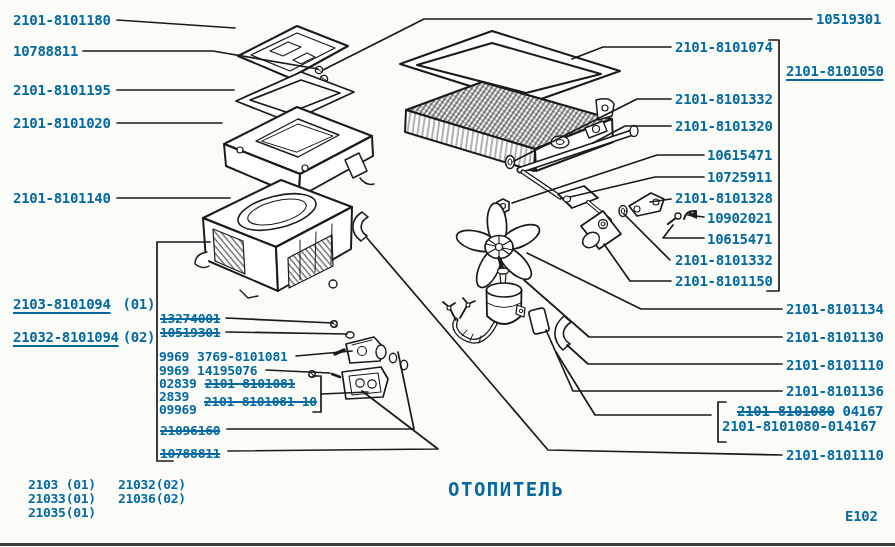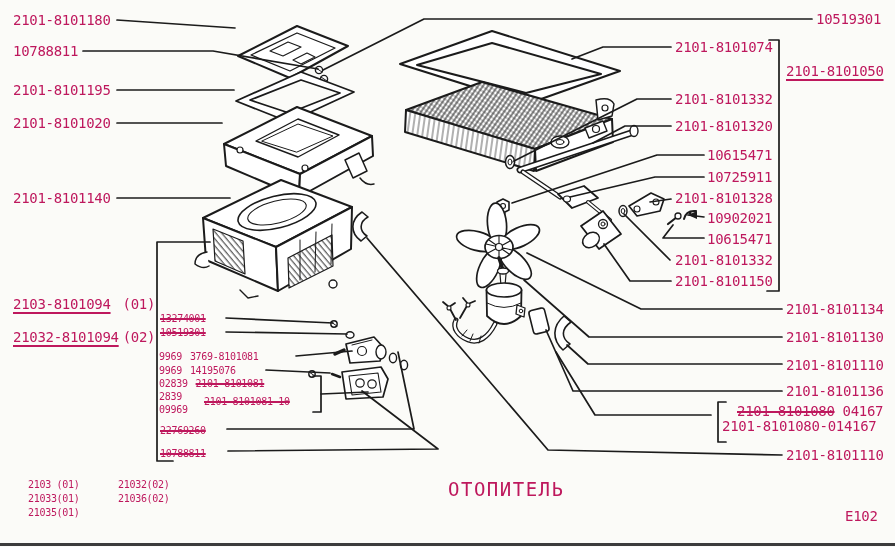--- a/index.html
+++ b/index.html
@@ -2,24 +2,24 @@
 <html><head>
 <meta charset="utf-8">
 <style>
   html,body{margin:0;padding:0;}
   body{
     width:895px;height:547px;position:relative;overflow:hidden;
     background:#fbfbf8;color:#1b1b1b;
     font-family:"DejaVu Sans Mono","Liberation Mono",monospace;
   }
   .lbl{
-    position:absolute;font-weight:400;font-size:14px;line-height:15px;
-    letter-spacing:-0.3px;white-space:nowrap;color:#be185d;
+    position:absolute;font-weight:700;font-size:14px;line-height:15px;
+    letter-spacing:-0.3px;white-space:nowrap;color:#0369a1;
   }
-  .sm{font-size:10px;line-height:14px;}
+  .sm{font-size:13px;line-height:14px;}
   .strike{text-decoration:line-through;text-decoration-thickness:1.8px;}
   .u{text-decoration:underline;text-decoration-thickness:1.8px;text-underline-offset:3px;}
   .title{font-size:19px;letter-spacing:1.5px;}
   svg{position:absolute;left:0;top:0;}
   .col1{display:inline-block;width:90px;}
   #bottom-rule{position:absolute;left:0;top:543px;width:895px;height:2.5px;background:#3c3c3c;}
 </style>
 </head>
 <body>
 
@@ -250,21 +250,21 @@
 <div class="lbl sm" style="left:159px;top:377px">
   <span>02839</span><span class="strike" style="margin-left:8px">2101-8101081</span>
 </div>
 <div class="lbl sm" style="left:159px;top:390px">
   <span>2839</span>
 </div>
 <div class="lbl sm" style="left:159px;top:403px">
   <span>09969</span>
 </div>
 <div class="lbl sm strike" style="left:204px;top:395px">2101-8101081-10</div>
-<div class="lbl sm strike" style="left:160px;top:424px">22769260</div>
+<div class="lbl sm strike" style="left:160px;top:424px">21096160</div>
 <div class="lbl sm strike" style="left:160px;top:447px">10788811</div>
 
 <div class="lbl" style="left:816px;top:12px">10519301</div>
 <div class="lbl" style="left:675px;top:40px">2101-8101074</div>
 <div class="lbl u" style="left:786px;top:64px">2101-8101050</div>
 <div class="lbl" style="left:675px;top:92px">2101-8101332</div>
 <div class="lbl" style="left:675px;top:119px">2101-8101320</div>
 <div class="lbl" style="left:707px;top:148px">10615471</div>
 <div class="lbl" style="left:707px;top:170px">10725911</div>
 <div class="lbl" style="left:675px;top:191px">2101-8101328</div>

